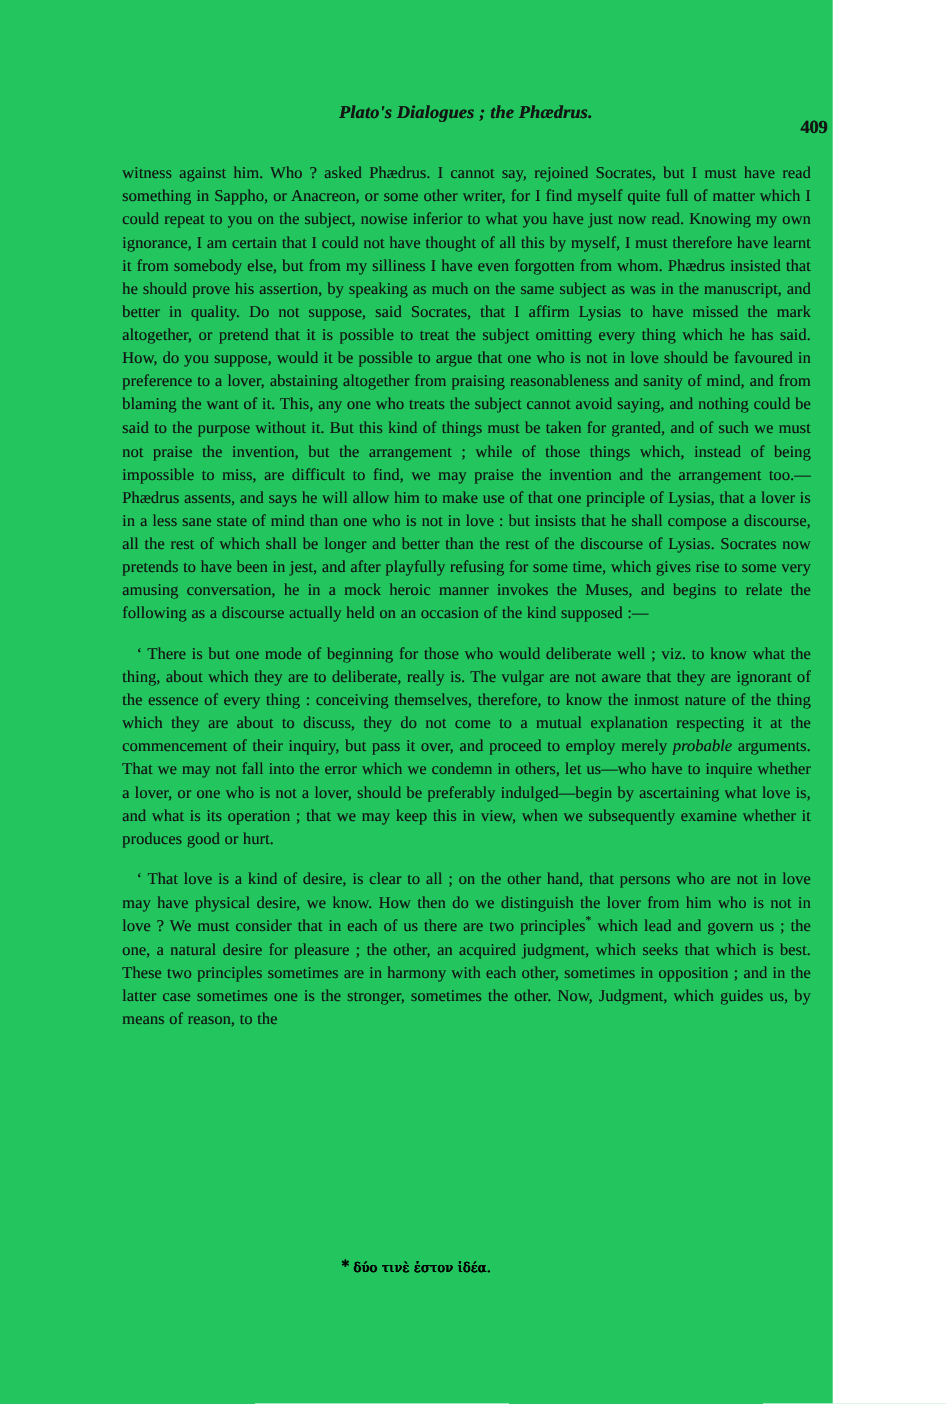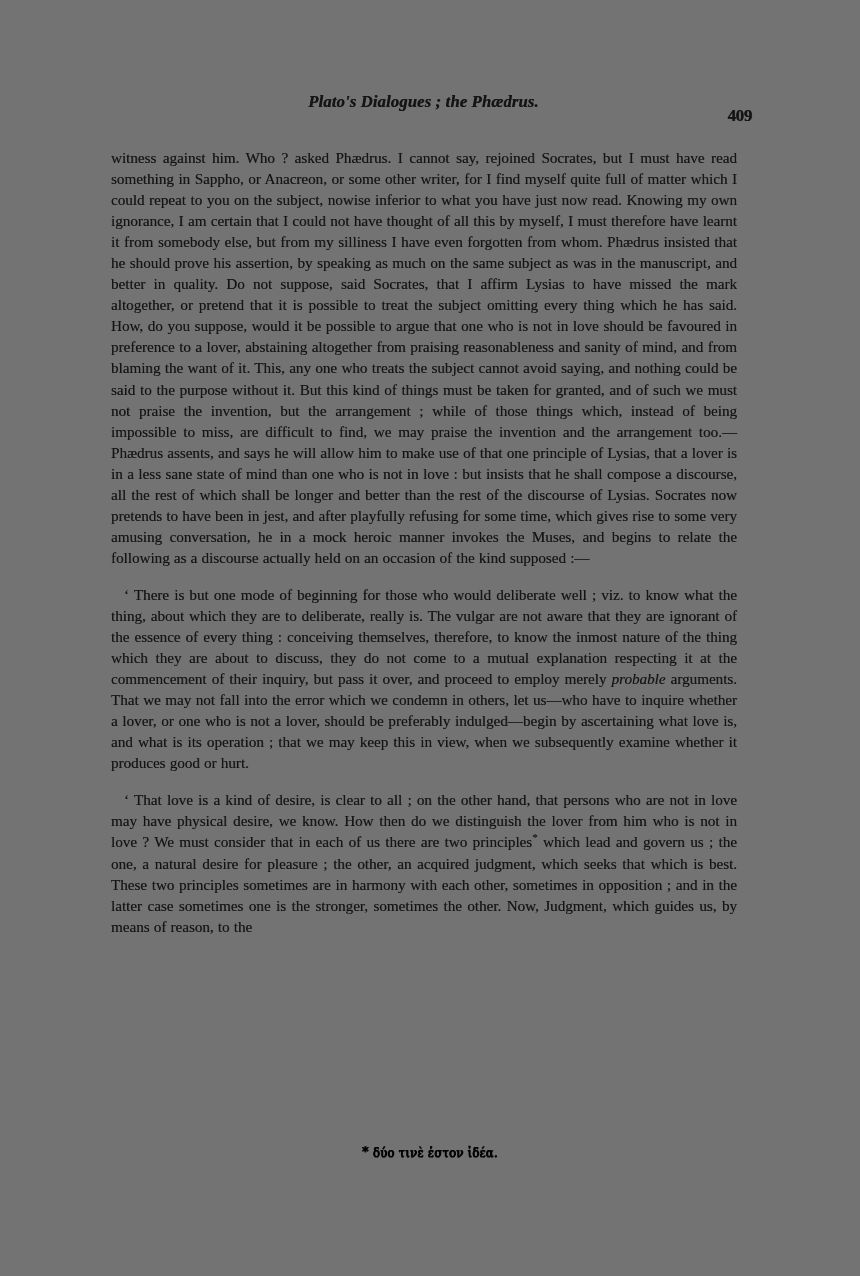--- a/index.html
+++ b/index.html
@@ -2,23 +2,23 @@
 <html><head>
 <meta charset="utf-8">
 <style>
   html, body {
     margin: 0;
     padding: 0;
     background: #ffffff;
   }
   .page {
     position: relative;
-    width: 860px;
+    width: 757px;
     height: 1276px;
-    background: #737373;
+    background: #22c55e;
     overflow: hidden;
     font-family: "Liberation Serif", "DejaVu Serif", serif;
     color: #141414;
     box-sizing: border-box;
   }
 
   
   .running-head {
     position: absolute;
     left: 95px;

